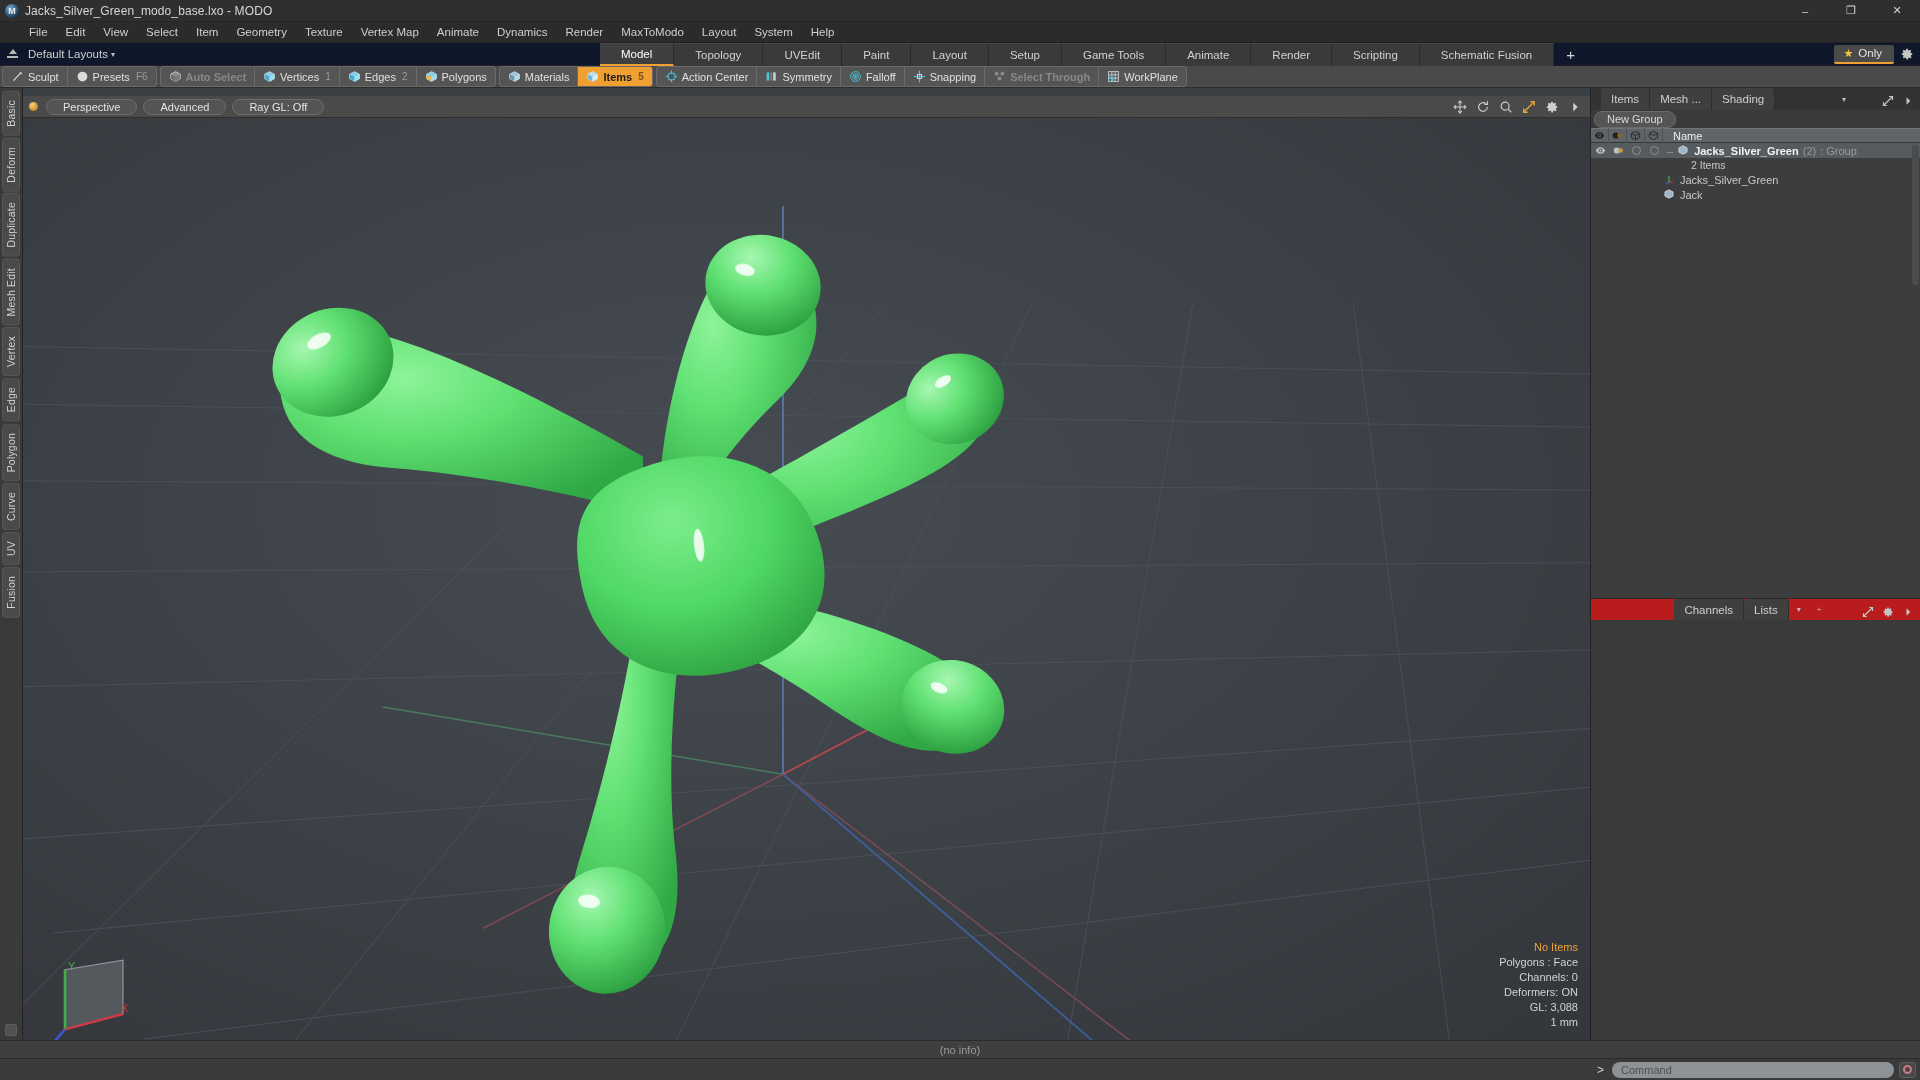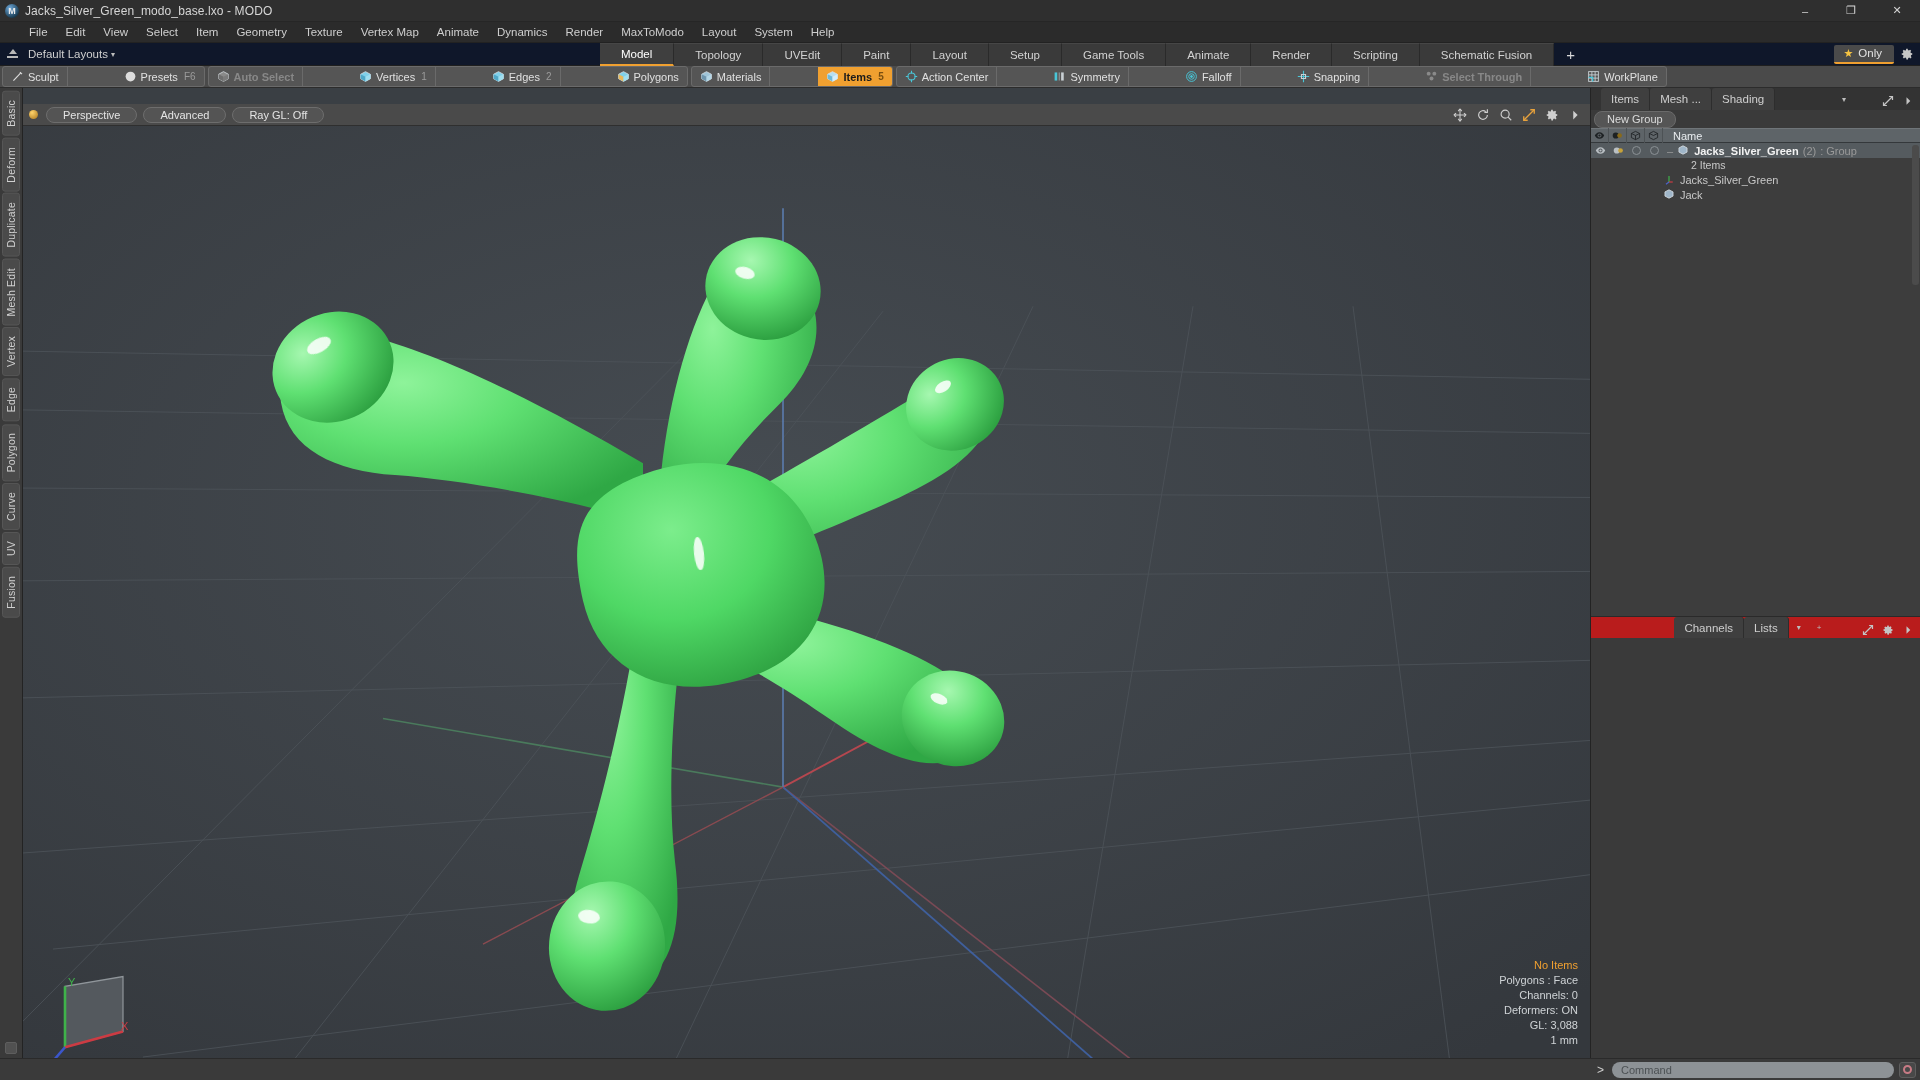--- a/index.html
+++ b/index.html
@@ -75,21 +75,21 @@
   .star { color: #f5c342; font-size: 11px; }
   .gear-sm { width: 14px; height: 14px; color: #c6c6c6; }
 
   
   .toolbar {
     height: 22px; background: #4a4a4a; display: flex; align-items: stretch;
     flex: 0 0 22px; padding: 0 2px; gap: 3px; border-bottom: 1px solid #2c2c2c;
   }
   .tgroup {
     display: flex; align-items: stretch; background: #555555;
-    border: 1px solid #6a6a6a; border-radius: 3px; overflow: hidden; gap: 48px;
+    border: 1px solid #6a6a6a; border-radius: 3px; overflow: hidden;
   }
   .tbtn {
     display: flex; align-items: center; gap: 4px; padding: 0 8px; font-size: 11px;
     color: #e0e0e0; border-right: 1px solid #6a6a6a; white-space: nowrap;
   }
   .tbtn:last-child { border-right: none; }
   .tbtn.active { background: #f0a030; color: #1b1b1b; font-weight: bold; }
   .tbtn.disabled { color: #888888; font-weight: bold; }
   .tbtn .num { color: #9b9b9b; font-size: 10px; margin-left: 2px; }
   .tbtn.active .num { color: #7a4f10; }
@@ -112,21 +112,21 @@
   }
   .lefttabs .spacer { flex: 1 1 auto; }
   .vdot {
     width: 12px; height: 12px; margin: 4px auto; background: #515151;
     border: 1px solid #5e5e5e; border-radius: 2px;
   }
 
   
   .viewport-wrap { flex: 1 1 auto; position: relative; background: #3a3f44; min-width: 0; }
   .vp-header {
-    position: absolute; left: 0; right: 0; top: 16px; height: 22px; background: #4a4a4a;
+    position: absolute; left: 0; right: 0; top: 8px; height: 22px; background: #4a4a4a;
     display: flex; align-items: center; padding-left: 6px; gap: 6px;
     border-bottom: 1px solid #2f2f2f; z-index: 6;
   }
   .vp-dot {
     width: 9px; height: 9px; border-radius: 50%;
     background: radial-gradient(circle at 35% 30%, #ffd36b, #a8741b);
     margin-right: 2px;
   }
   .vp-pill {
     font-size: 11px; color: #e4e4e4; background: #545454; border: 1px solid #6d6d6d;
@@ -768,20 +768,21 @@
             <svg viewBox="0 0 16 16" width="12" height="12" fill="#c4c4c4">
                 <path d="M6 3l5 5-5 5z"></path>
               </svg>
           </span>
         </span>
       </div>
       <div class="props-body"></div>
     </div>
   </div>
 
+  <div class="infobar">(no info)</div>
 
   <div class="cmdbar">
     <div class="cmd-left"></div>
     <div class="cmd-right">
       <span class="cmd-prompt">&gt;</span>
       <input class="cmd-input" type="text" placeholder="Command" style="">
       <span class="cmd-rec">
           <i></i>
         </span>
     </div>

